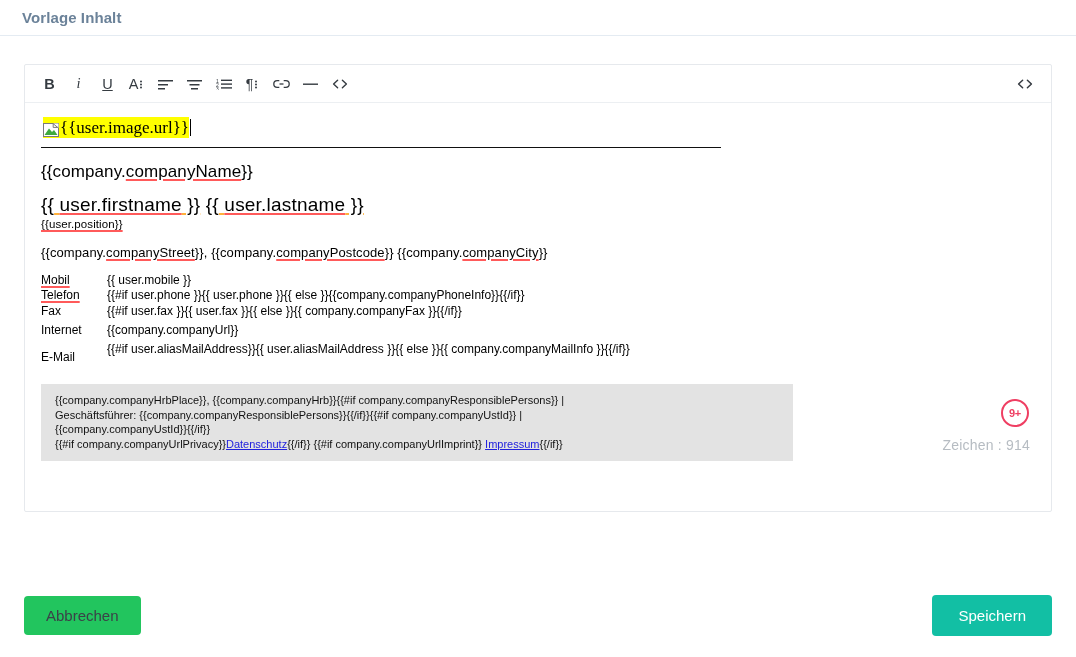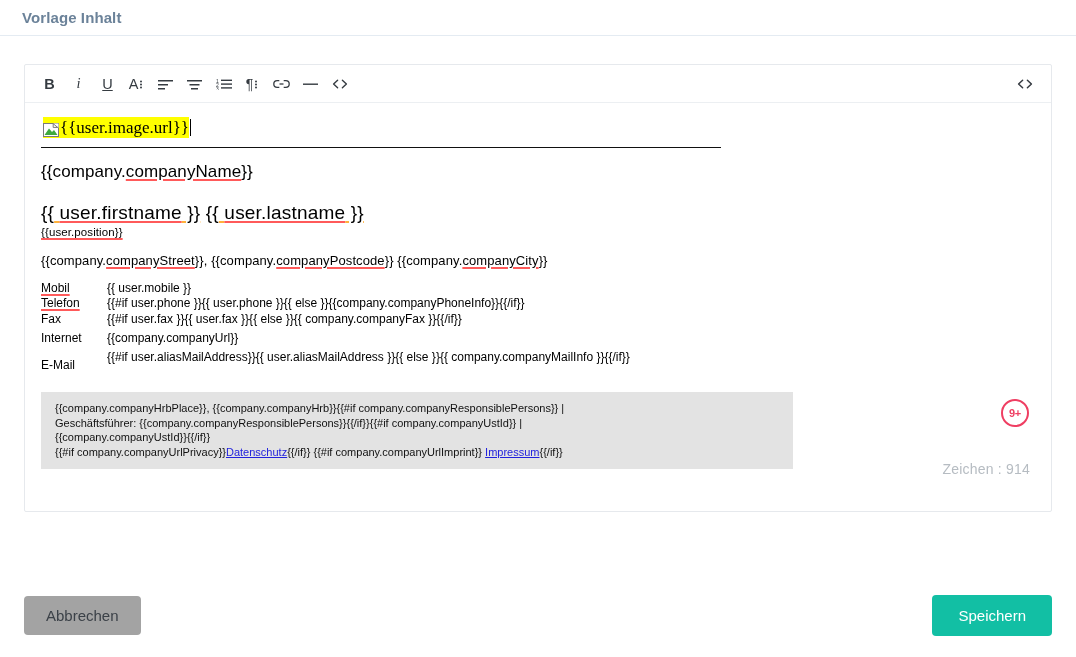--- a/index.html
+++ b/index.html
@@ -81,21 +81,21 @@
   }
   .hr{
     border:0;border-top:1px solid #111;
     margin:7px 0 0 0;width:680px;
   }
 
   .lnCompany{
     font-size:17px;margin-top:14px;letter-spacing:.1px;
   }
   .lnName{
-    font-size:19px;margin-top:20px;letter-spacing:.2px;
+    font-size:19px;margin-top:12px;letter-spacing:.2px;
   }
   .lnPosition{
     font-size:11.5px;margin-top:2px;color:#000;letter-spacing:.1px;
   }
   .lnAddress{
     font-size:13px;margin-top:15px;letter-spacing:.1px;
   }
 
   
   .contact{
@@ -137,36 +137,36 @@
   .badge-9plus{
     position:absolute;right:22px;bottom:84px;
     width:24px;height:24px;border-radius:50%;
     border:2px solid #ef3e62;
     color:#ef3e62;background:#fff;
     font-size:11px;font-weight:bold;
     display:flex;align-items:center;justify-content:center;
     letter-spacing:-.3px;
   }
   .char-count{
-    position:absolute;right:21px;bottom:34px;
+    position:absolute;right:21px;bottom:58px;
     font-size:14px;color:#b6bcc2;letter-spacing:.2px;
   }
 
   
   .modal-footer{
     position:absolute;left:0;right:0;bottom:0;height:84px;
     display:flex;align-items:center;justify-content:space-between;
     padding:0 24px;box-sizing:border-box;
   }
   .btn{
     border:0;border-radius:4px;cursor:pointer;
     font-family:"Liberation Sans",sans-serif;
   }
   .btn-cancel{
-    background:#a3a3a3;color:#3b4148;
+    background:#22c55e;color:#3b4148;
     font-size:15px;padding:0 22px;height:39px;
   }
   .btn-save{
     background:#12bfa4;color:#ffffff;
     font-size:15px;padding:0 26px;height:41px;
   }
 </style>
 </head>
 <body>
 

